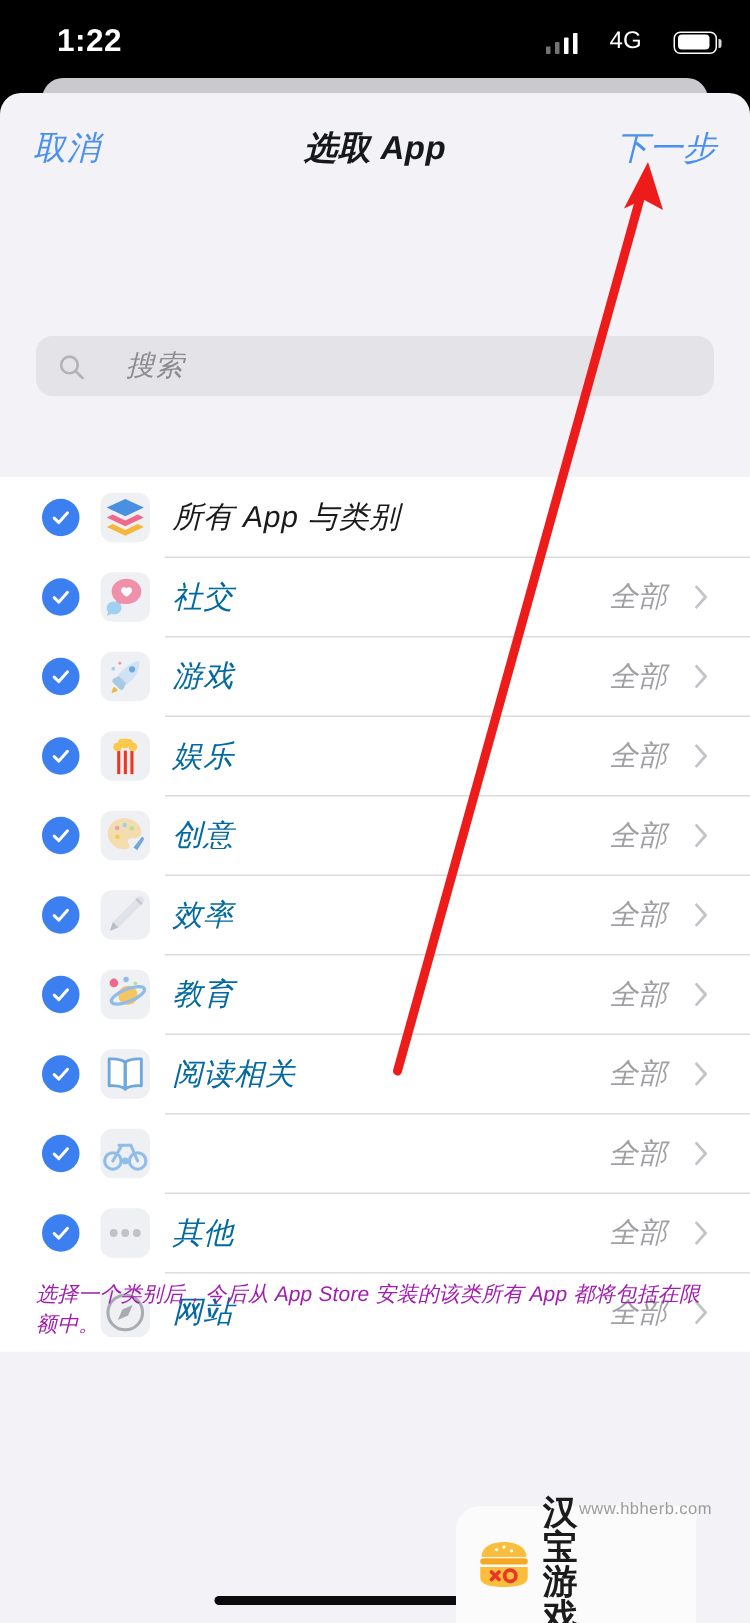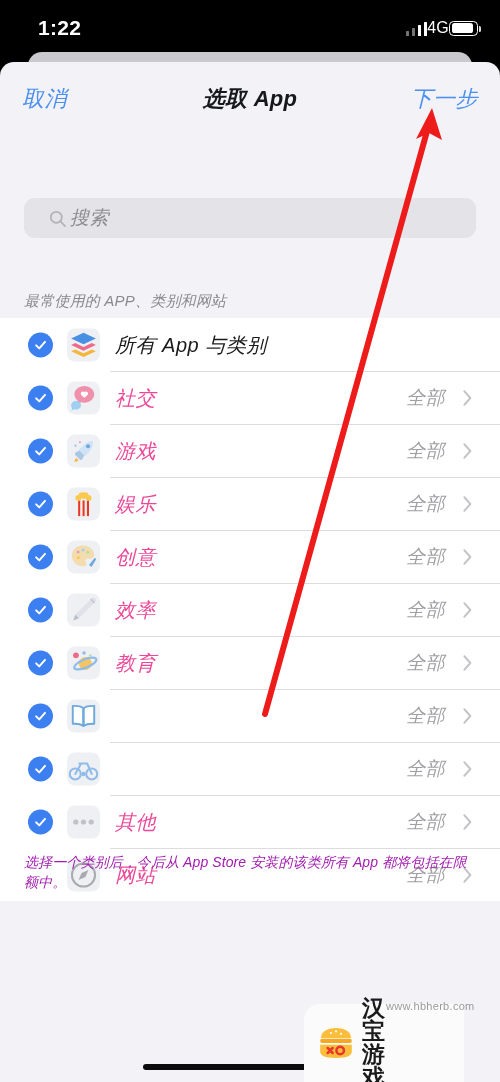--- a/index.html
+++ b/index.html
@@ -17,21 +17,21 @@
   .statusbar{
     position:absolute; top:0; left:0; width:500px; height:52px;
     background:#000; color:#fff;
   }
   .sb-time{
     position:absolute; left:38px; top:16px;
     font-size:21px; font-weight:700; letter-spacing:.3px; color:#fff;
   }
   .sb-right{
     position:absolute; right:22px; top:18px;
-    display:flex; align-items:center; gap:0; height:20px;
+    display:flex; align-items:center; gap:21px; height:20px;
   }
   .bars{ display:flex; align-items:flex-end; gap:2.5px; height:15px; }
   .bars i{ display:block; width:3.5px; background:#fff; border-radius:.5px; }
   .bars i:nth-child(1){ height:5px;  opacity:.45; }
   .bars i:nth-child(2){ height:8px;  opacity:.45; }
   .bars i:nth-child(3){ height:11px; }
   .bars i:nth-child(4){ height:14px; }
   .sb-net{ font-size:16px; font-weight:500; color:#fff; letter-spacing:.2px; }
   .batt{ position:relative; width:29px; height:15px; border:1.6px solid #fff; border-radius:4.5px; }
   .batt::after{
@@ -65,21 +65,21 @@
   .nav-next{
     position:absolute; right:22px; top:22px;
     font-size:22px; color:#4a90f0; letter-spacing:.5px; cursor:pointer;
   }
 
   
   .search-wrap{ position:absolute; top:136px; left:24px; width:452px; height:40px; }
   .search-field{
     width:100%; height:100%;
     background:#e3e3e8; border-radius:11px;
-    display:flex; align-items:center; padding-left:24px; gap:3px; cursor:text;
+    display:flex; align-items:center; padding-left:14px; gap:27px; cursor:text;margin-top:26px;
   }
   .search-ico{ width:19px; height:19px; flex:none; opacity:.55; }
   .search-ph{ font-size:19px; color:#8b8b90; letter-spacing:.4px; }
 
   
   .sect-hdr{
     position:absolute; top:230px; left:24px; width:452px;
     font-size:15px; color:#8a8a8e; letter-spacing:.2px;
   }
 
@@ -103,21 +103,21 @@
   }
   .check.off{ background:transparent; }
   .check svg{ width:15px; height:15px; }
   .appicon{
     position:absolute; left:67px; top:50%; transform:translateY(-50%);
     width:33px; height:33px; border-radius:8px;
     background:#eff0f3; display:flex; align-items:center; justify-content:center; overflow:hidden;
   }
   .rlabel{
     position:absolute; left:115px; top:50%; transform:translateY(-50%);
-    font-size:20px; color:#ec4899; letter-spacing:.5px;
+    font-size:20px; color:#0369a1; letter-spacing:.5px;
   }
   .row.primary .rlabel{ color:#1a1a1c; }
   .rvalue{
     position:absolute; right:55px; top:50%; transform:translateY(-50%);
     font-size:19px; color:#a0a0a4; letter-spacing:.5px;
   }
   .chev{
     position:absolute; right:27px; top:50%; transform:translateY(-50%);
     width:11px; height:18px;
   }
@@ -183,21 +183,20 @@
     <div class="search-wrap">
       <div class="search-field">
         <svg class="search-ico" viewBox="0 0 24 24" fill="none" stroke="#8b8b90" stroke-width="2.2" stroke-linecap="round">
           <circle cx="10.5" cy="10.5" r="7"></circle>
             <line x1="16" y1="16" x2="21.5" y2="21.5"></line>
         </svg>
         <span class="search-ph">搜索</span>
       </div>
     </div>
 
-    <div class="sect-hdr">最常使用的 APP、类别和网站</div>
 
     <div class="list" id="list">
         <div class="row primary">
           <div class="check">
             <svg viewBox="0 0 24 24" fill="none" stroke="#fff" stroke-width="3.2" stroke-linecap="round" stroke-linejoin="round">
               <path d="M5 12.6 10 17.4 19.2 7"></path>
             </svg>
           </div>
           <div class="appicon">
             <svg viewBox="0 0 24 24">
@@ -358,20 +357,21 @@
               <path d="M5 12.6 10 17.4 19.2 7"></path>
             </svg>
           </div>
           <div class="appicon">
             <svg viewBox="0 0 24 24">
               <path d="M12 6.3C10.3 5 7.9 4.5 4.2 4.7v13c3.7-.2 6.1.3 7.8 1.6z" fill="#fff" stroke="#6fa8dc" stroke-width="1.4" stroke-linejoin="round"></path>
               <path d="M12 6.3c1.7-1.3 4.1-1.8 7.8-1.6v13c-3.7-.2-6.1.3-7.8 1.6z" fill="#fff" stroke="#6fa8dc" stroke-width="1.4" stroke-linejoin="round"></path>
               <line x1="12" y1="6.3" x2="12" y2="19.3" stroke="#6fa8dc" stroke-width="1.4"></line>
             </svg>
           </div>
+          <div class="rlabel">阅读相关</div>
           <div class="rvalue">全部</div>
           <div class="chev">
             <svg viewBox="0 0 12 20" fill="none" stroke="#c3c4c9" stroke-width="2.1" stroke-linecap="round" stroke-linejoin="round">
               <path d="M2.5 2.5 9.2 10 2.5 17.5"></path>
             </svg>
           </div>
         </div>
         <div class="row">
           <div class="check">
             <svg viewBox="0 0 24 24" fill="none" stroke="#fff" stroke-width="3.2" stroke-linecap="round" stroke-linejoin="round">

